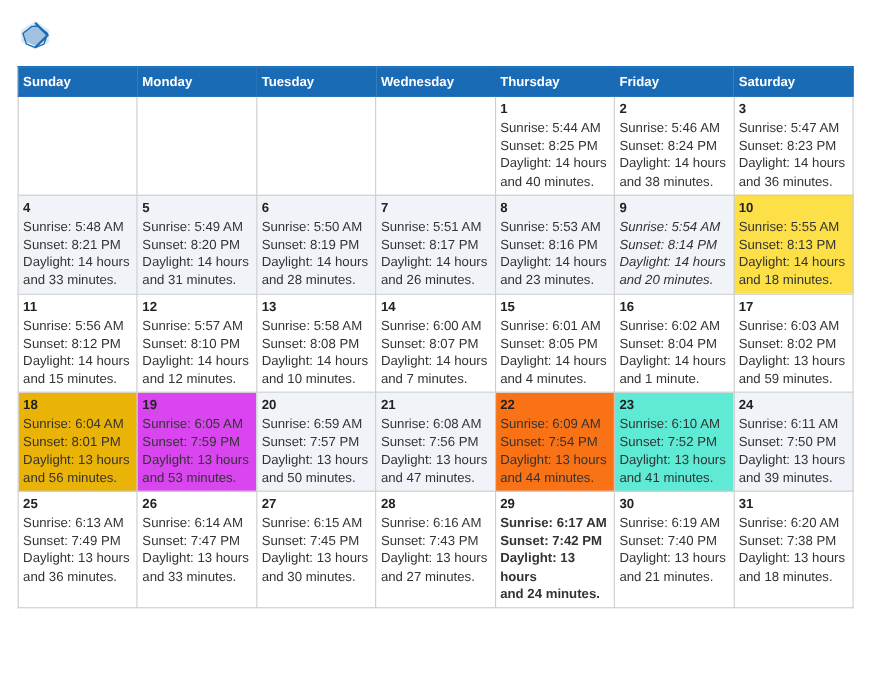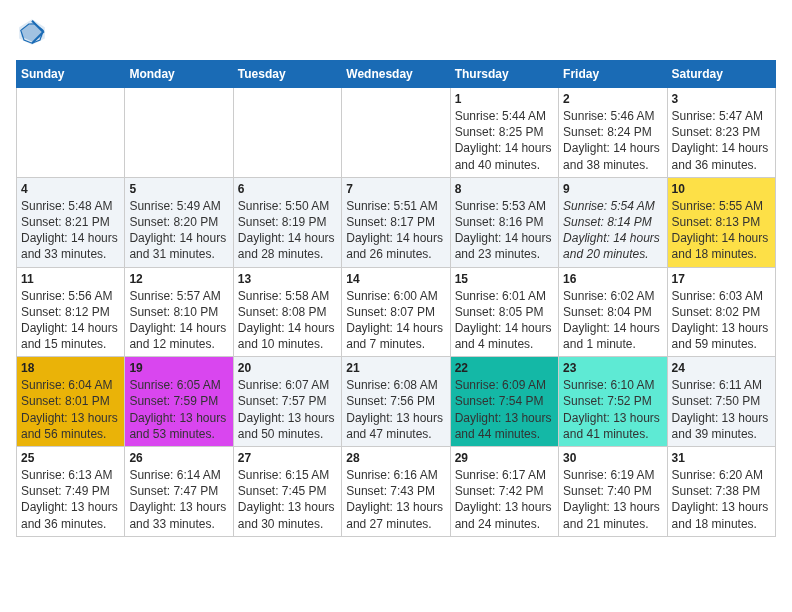--- a/index.html
+++ b/index.html
@@ -259,33 +259,33 @@
         </td>
         <td style="background: #d946ef;">
           <span class="day-number">19</span>
           <div class="day-content" style="white-space: pre-line;">Sunrise: 6:05 AM
 Sunset: 7:59 PM
 Daylight: 13 hours
 and 53 minutes.</div>
         </td>
         <td style="background: rgb(240, 244, 248);">
           <span class="day-number">20</span>
-          <div class="day-content" style="white-space: pre-line;">Sunrise: 6:07 AM
+          <div class="day-content" style="white-space: pre-line;">Sunrise: 6:59 AM
 Sunset: 7:57 PM
 Daylight: 13 hours
 and 50 minutes.</div>
         </td>
         <td style="background: rgb(240, 244, 248);">
           <span class="day-number">21</span>
           <div class="day-content" style="white-space: pre-line;">Sunrise: 6:08 AM
 Sunset: 7:56 PM
 Daylight: 13 hours
 and 47 minutes.</div>
         </td>
-        <td style="background: #14b8a6;">
+        <td style="background: #f97316;">
           <span class="day-number">22</span>
           <div class="day-content" style="white-space: pre-line;">Sunrise: 6:09 AM
 Sunset: 7:54 PM
 Daylight: 13 hours
 and 44 minutes.</div>
         </td>
         <td style="background: #5eead4;">
           <span class="day-number">23</span>
           <div class="day-content" style="white-space: pre-line;">Sunrise: 6:10 AM
 Sunset: 7:52 PM
@@ -324,21 +324,21 @@
         </td>
         <td>
           <span class="day-number">28</span>
           <div class="day-content" style="white-space: pre-line;">Sunrise: 6:16 AM
 Sunset: 7:43 PM
 Daylight: 13 hours
 and 27 minutes.</div>
         </td>
         <td>
           <span class="day-number">29</span>
-          <div class="day-content" style="white-space: pre-line;">Sunrise: 6:17 AM
+          <div class="day-content" style="white-space: pre-line; font-weight: bold;">Sunrise: 6:17 AM
 Sunset: 7:42 PM
 Daylight: 13 hours
 and 24 minutes.</div>
         </td>
         <td>
           <span class="day-number">30</span>
           <div class="day-content" style="white-space: pre-line;">Sunrise: 6:19 AM
 Sunset: 7:40 PM
 Daylight: 13 hours
 and 21 minutes.</div>

